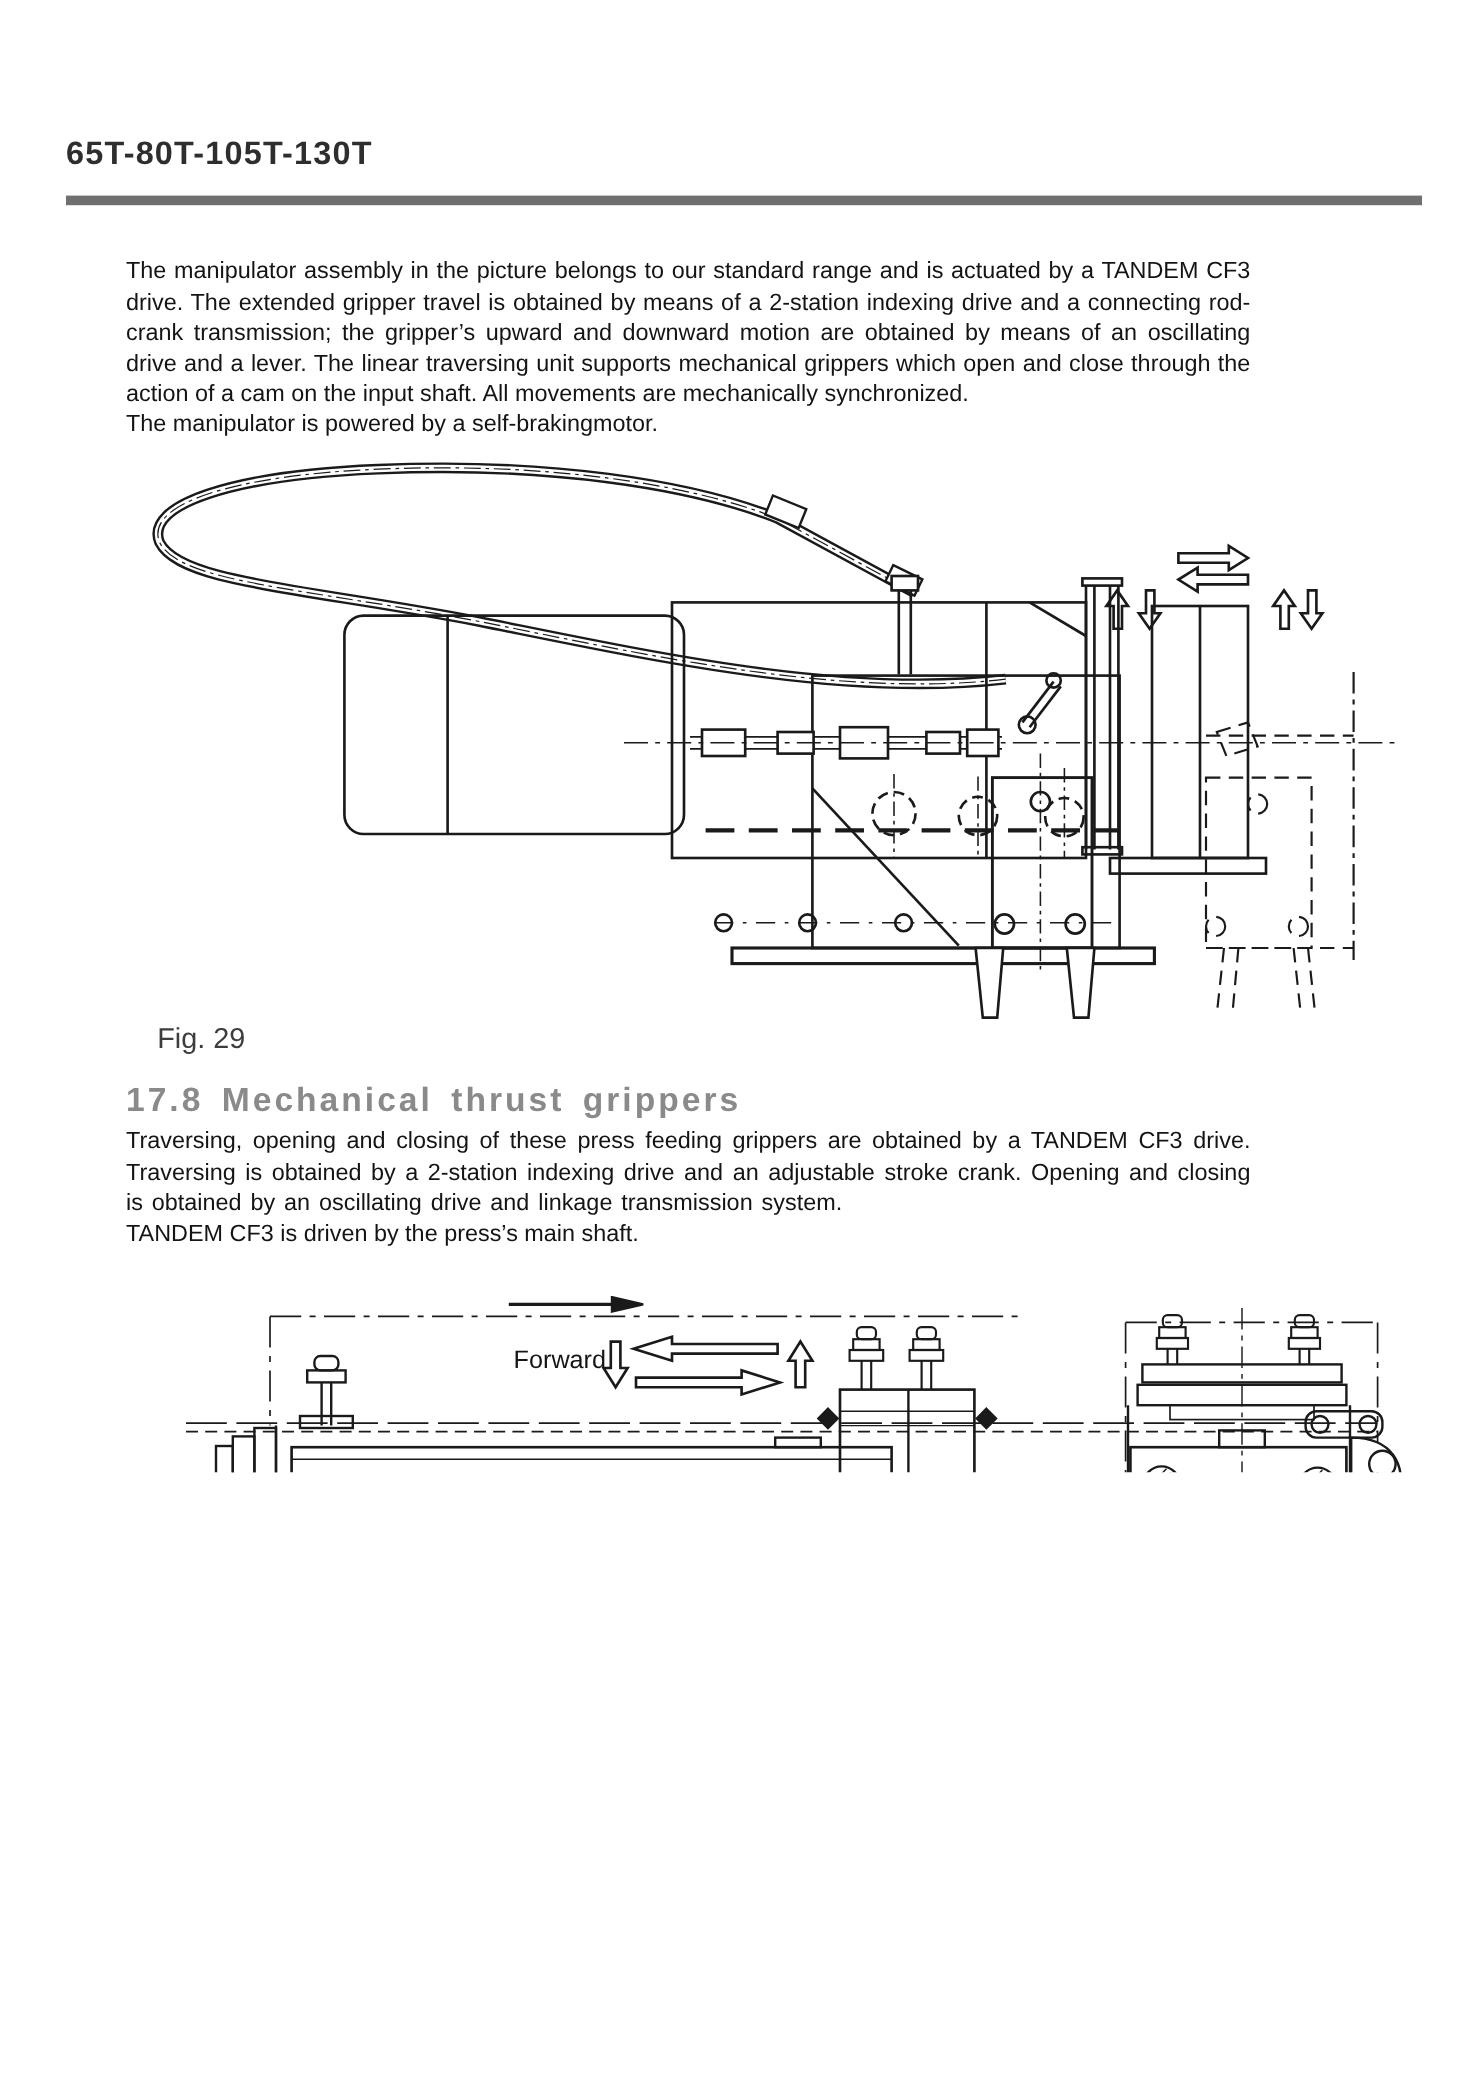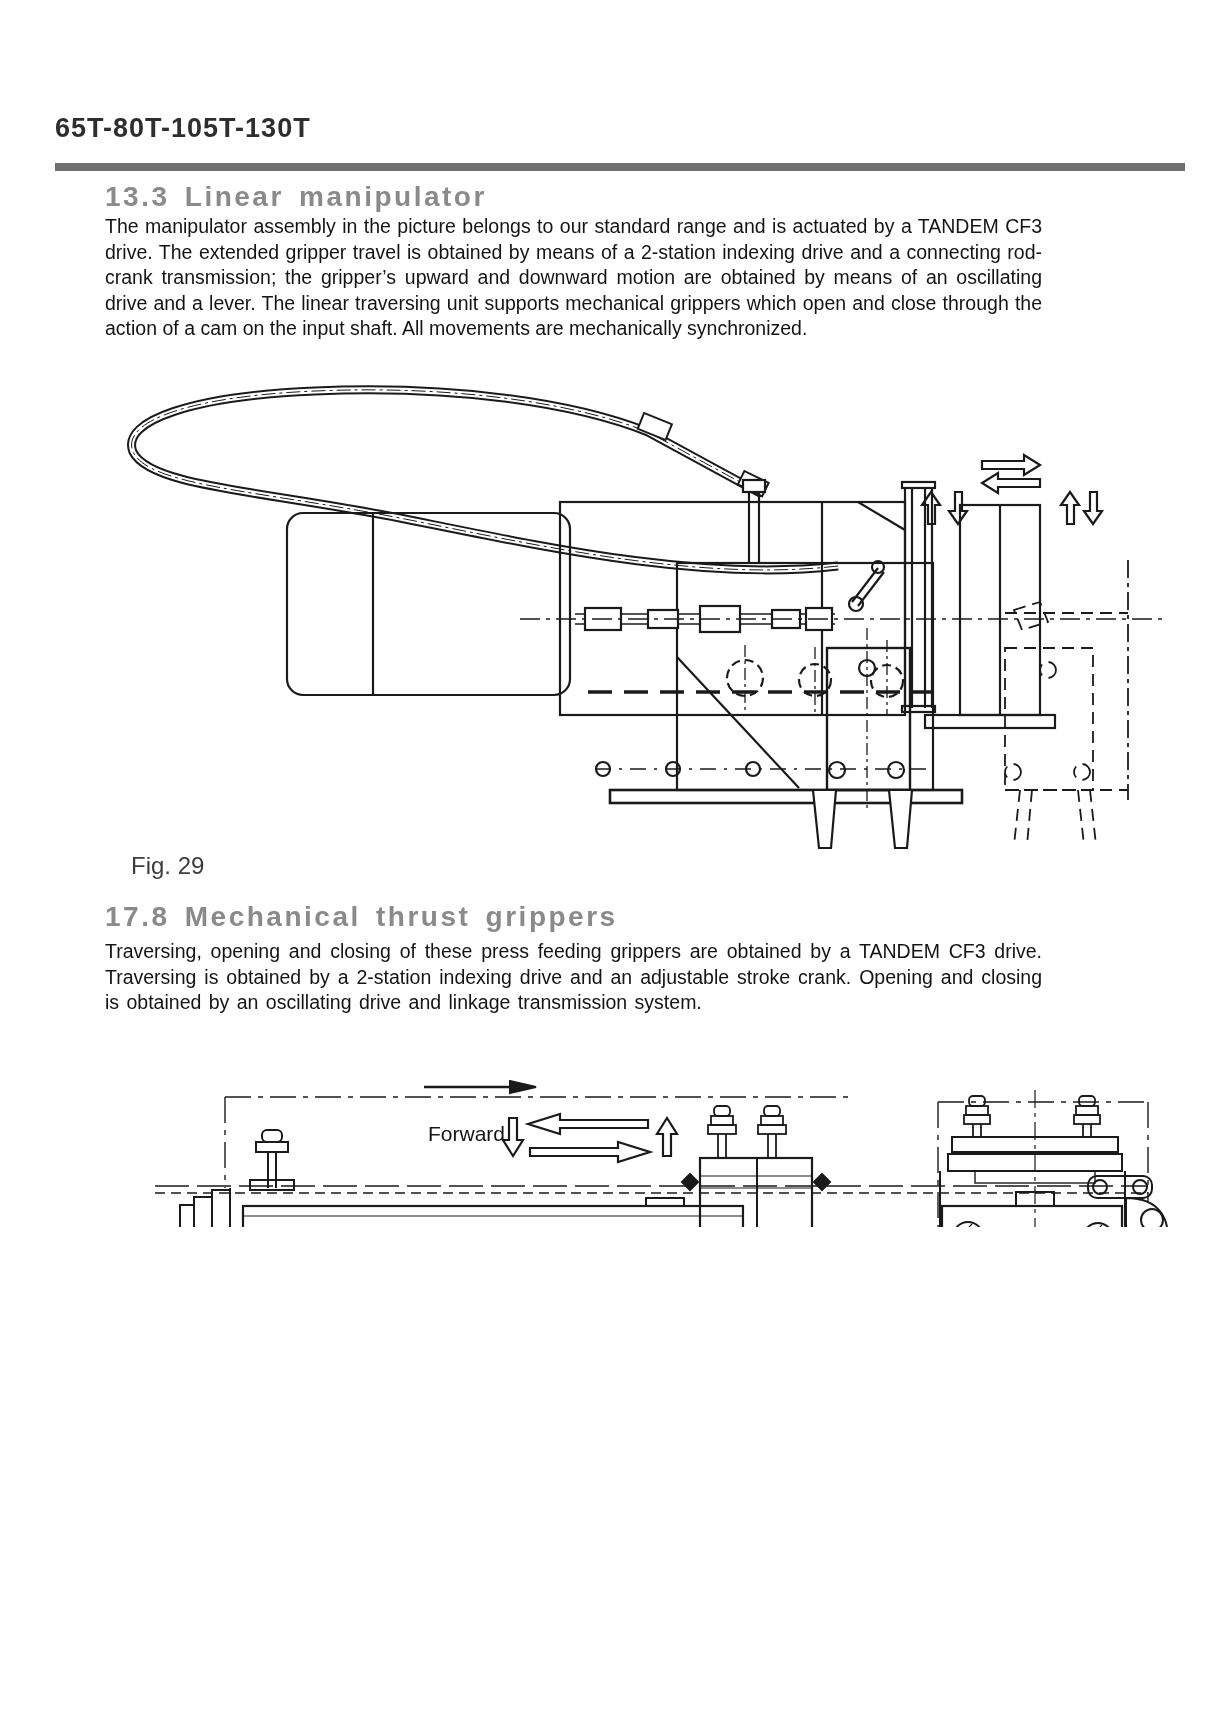--- a/index.html
+++ b/index.html
@@ -41,22 +41,22 @@
   .logo-wrap{position:absolute;left:958px;top:1616px;width:104px;height:72px;}
 </style>
 </head>
 <body>
 
 <div class="page">
 
   <div class="models">65T-80T-105T-130T</div>
   <div class="hrule"></div>
 
-  <div class="sec-heading sh-133">13.3 Linear manipulator</div>
   <div class="body-text bt-133">The manipulator assembly in the picture belongs to our standard range and is actuated by a TANDEM CF3 drive. The extended gripper travel is obtained by means of a 2-station indexing drive and a connecting rod-crank transmission; the gripper’s upward and downward motion are obtained by means of an oscillating drive and a lever. The linear traversing unit supports mechanical grippers which open and close through the action of a cam on the input shaft. All movements are mechanically synchronized.</div>
+  <div class="body-text bt-133b">The manipulator is powered by a self-brakingmotor.</div>
 
   <svg class="figsvg fig29" width="1224" height="500" viewBox="0 0 1224 500" fill="none" stroke="#1a1a1a" stroke-width="2">
 
     <g fill="#ffffff" stroke-width="2.2">
       <polygon points="982,91 1024,91 1024,85 1040,95 1024,105 1024,99 982,99"></polygon>
       <polygon points="1040,109 998,109 998,103 982,113 998,123 998,117 1040,117"></polygon>
       <polygon points="928,154 928,135 922,135 931,122 940,135 935,135 935,154"></polygon>
       <polygon points="955,122 955,141 949,141 958,154 967,141 962,141 962,122"></polygon>
       <polygon points="1067,154 1067,135 1061,135 1070,122 1079,135 1074,135 1074,154"></polygon>
       <polygon points="1090,122 1090,141 1084,141 1093,154 1102,141 1097,141 1097,122"></polygon>
@@ -149,20 +149,21 @@
       <line x1="1078" y1="420" x2="1084" y2="475"></line>
         <line x1="1090" y1="420" x2="1096" y2="475"></line>
       <line x1="1005" y1="420" x2="1128" y2="420"></line>
     </g>
   </svg>
 
   <div class="fig-caption cap-29">Fig. 29</div>
 
   <div class="sec-heading sh-134">17.8 Mechanical thrust grippers</div>
   <div class="body-text bt-134">Traversing, opening and closing of these press feeding grippers are obtained by a TANDEM CF3 drive. Traversing is obtained by a 2-station indexing drive and an adjustable stroke crank. Opening and closing is obtained by an oscillating drive and linkage transmission system.</div>
+  <div class="body-text bt-134b">TANDEM CF3 is driven by the press’s main shaft.</div>
 
   <svg class="figsvg fig30" width="1224" height="500" viewBox="0 0 1224 500" fill="none" stroke="#1a1a1a" stroke-width="2">
 
     <g>
       <line x1="424" y1="7" x2="510" y2="7" stroke-width="2.6"></line>
       <polygon points="510,1 536,7 510,13" fill="#1a1a1a"></polygon>
     </g>
 
     <g stroke-width="1.4">
       <line x1="225" y1="17" x2="852" y2="17" stroke-dasharray="26 7 5 7"></line>

